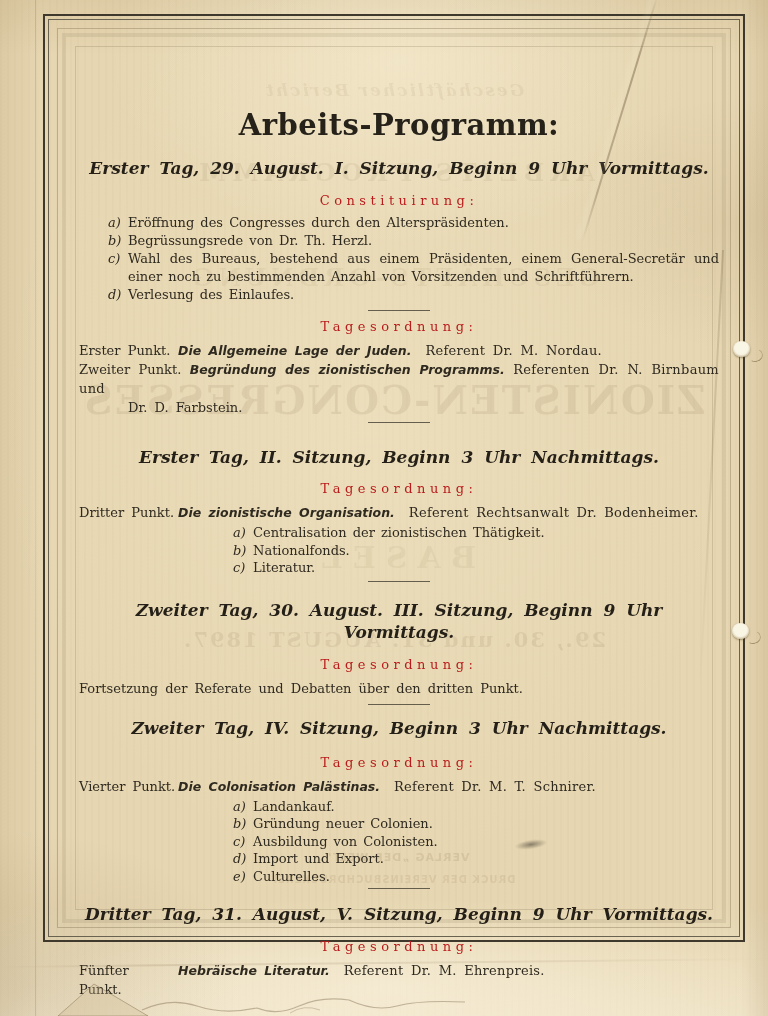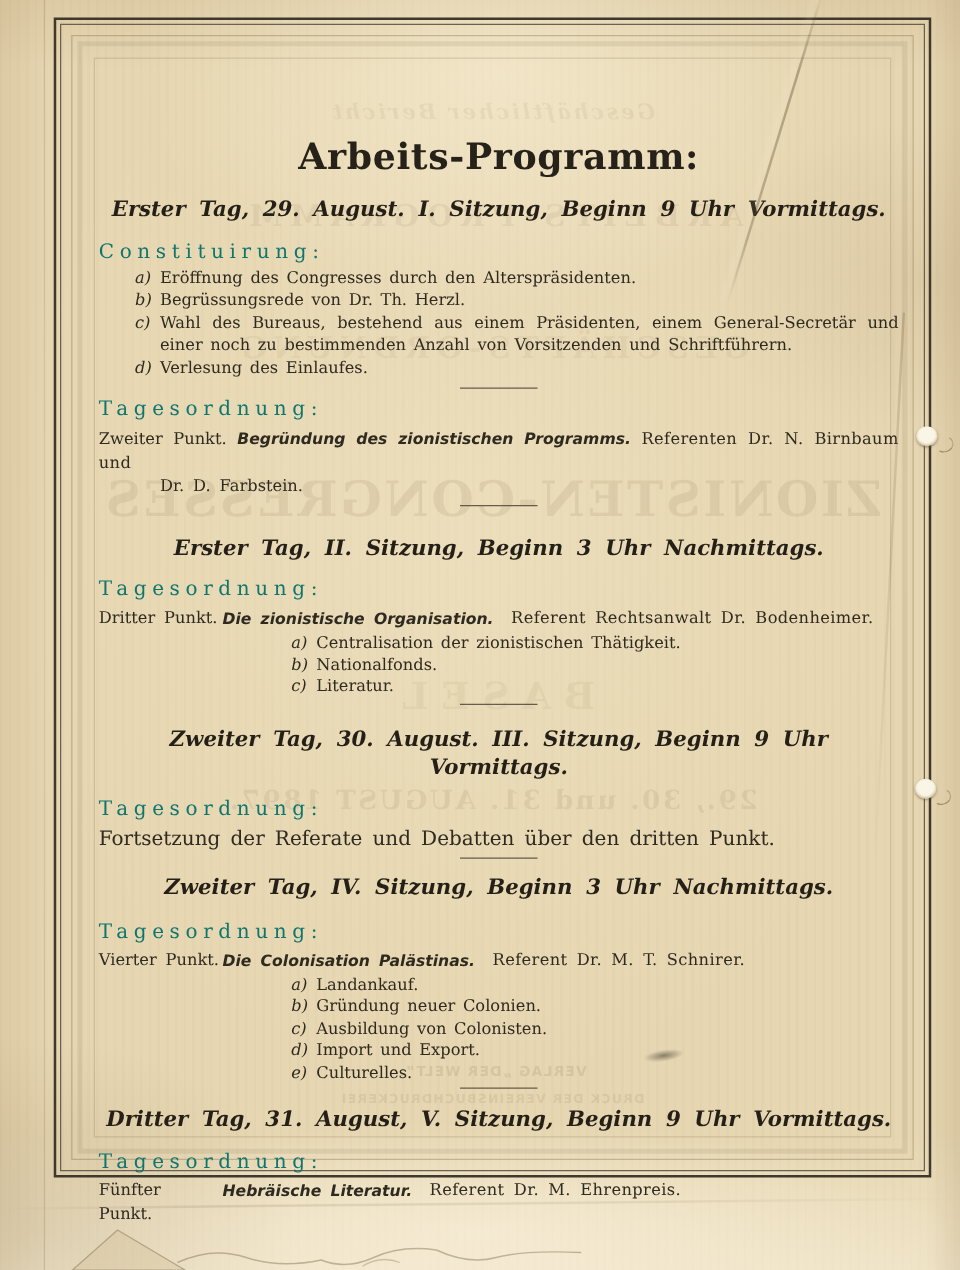--- a/index.html
+++ b/index.html
@@ -55,21 +55,21 @@
     margin-top:94px;text-align:center;font-weight:bold;font-size:29px;
     letter-spacing:.5px;color:#26221a;
   }
   .session-header{
     text-align:center;font-weight:bold;font-style:italic;font-size:17px;
     word-spacing:5px;color:#241f17;line-height:22px;
   }
   .h1{margin-top:15px;} .h2{margin-top:23px;} .h3{margin-top:17px;}
   .h4{margin-top:12px;} .h5{margin-top:14px;}
   .spaced{
-    font-size:16px;letter-spacing:4.5px;color:#0f766e;line-height:17px;
+    text-align:center;font-size:13px;letter-spacing:4.5px;color:#b91c1c;line-height:17px;
   }
   .sp1{margin-top:13px;} .sp2{margin-top:7px;} .sp3{margin-top:12px;}
   .sp4{margin-top:13px;} .sp5{margin-top:15px;} .sp6{margin-top:13px;}
   .rule{
     width:62px;border:0;border-top:1px solid #4e483b;margin:0 auto;opacity:.85;
   }
   .r1{margin-top:6px;} .r2{margin-top:5px;} .r3{margin-top:4px;}
   .r4{margin-top:6px;} .r5{margin-top:3px;}
   .citems{margin-top:5px;margin-left:29px;font-size:13px;word-spacing:2px;}
   .citem{display:flex;line-height:18px;}
@@ -79,21 +79,21 @@
   .punkte{margin-top:6px;font-size:13px;word-spacing:3px;}
   .punkt{display:flex;line-height:19px;}
   .pname{flex:none;width:99px;}
   .ptopic{font-family:"DejaVu Sans","Liberation Sans",sans-serif;font-weight:bold;font-style:italic;font-size:12.5px;margin-right:14px;}
   .pref{letter-spacing:.3px;}
   .punkt-justified{line-height:19px;text-align:justify;text-align-last:justify;}
   .punkt-justified .ptopic{margin-right:0;}
   .pcont{line-height:19px;margin-left:49px;}
   .subitems{margin-top:2px;margin-left:154px;font-size:13px;word-spacing:2px;}
   .subitems .citem{line-height:17.5px;}
-  .note-line{margin-top:7px;font-size:16px;word-spacing:3px;line-height:18px;}
+  .note-line{margin-top:7px;font-size:13px;word-spacing:3px;line-height:18px;}
   
   .artifact{position:absolute;z-index:4;pointer-events:none;}
   .hole{
     width:17px;height:16px;border-radius:50%;
     background:radial-gradient(circle at 42% 38%, #faf6e6 55%, #e9e0c4 100%);
     box-shadow:0 1px 2px rgba(90,70,40,.55), inset 0 -1px 2px rgba(175,155,115,.65);
   }
   .hole1{left:733px;top:341px;}
   .hole2{left:732px;top:623px;}
   .hole-tail{
@@ -175,20 +175,25 @@
       <span class="ilabel">d)</span>
       <span class="itext">Verlesung des Einlaufes.</span>
     </div>
   </div>
 
   <hr class="rule r1">
 
   <div class="spaced sp2">Tagesordnung:</div>
 
   <div class="punkte">
+    <div class="punkt">
+      <span class="pname">Erster Punkt.</span>
+      <span class="ptopic">Die Allgemeine Lage der Juden.</span>
+      <span class="pref">Referent Dr. M. Nordau.</span>
+    </div>
     <div class="punkt-justified">
       <span class="pname">Zweiter Punkt.</span>
       <span class="ptopic">Begründung des zionistischen Programms.</span>
       <span class="pref">Referenten Dr. N. Birnbaum und</span>
     </div>
     <div class="pcont">Dr. D. Farbstein.</div>
   </div>
 
   <hr class="rule r2">
 

